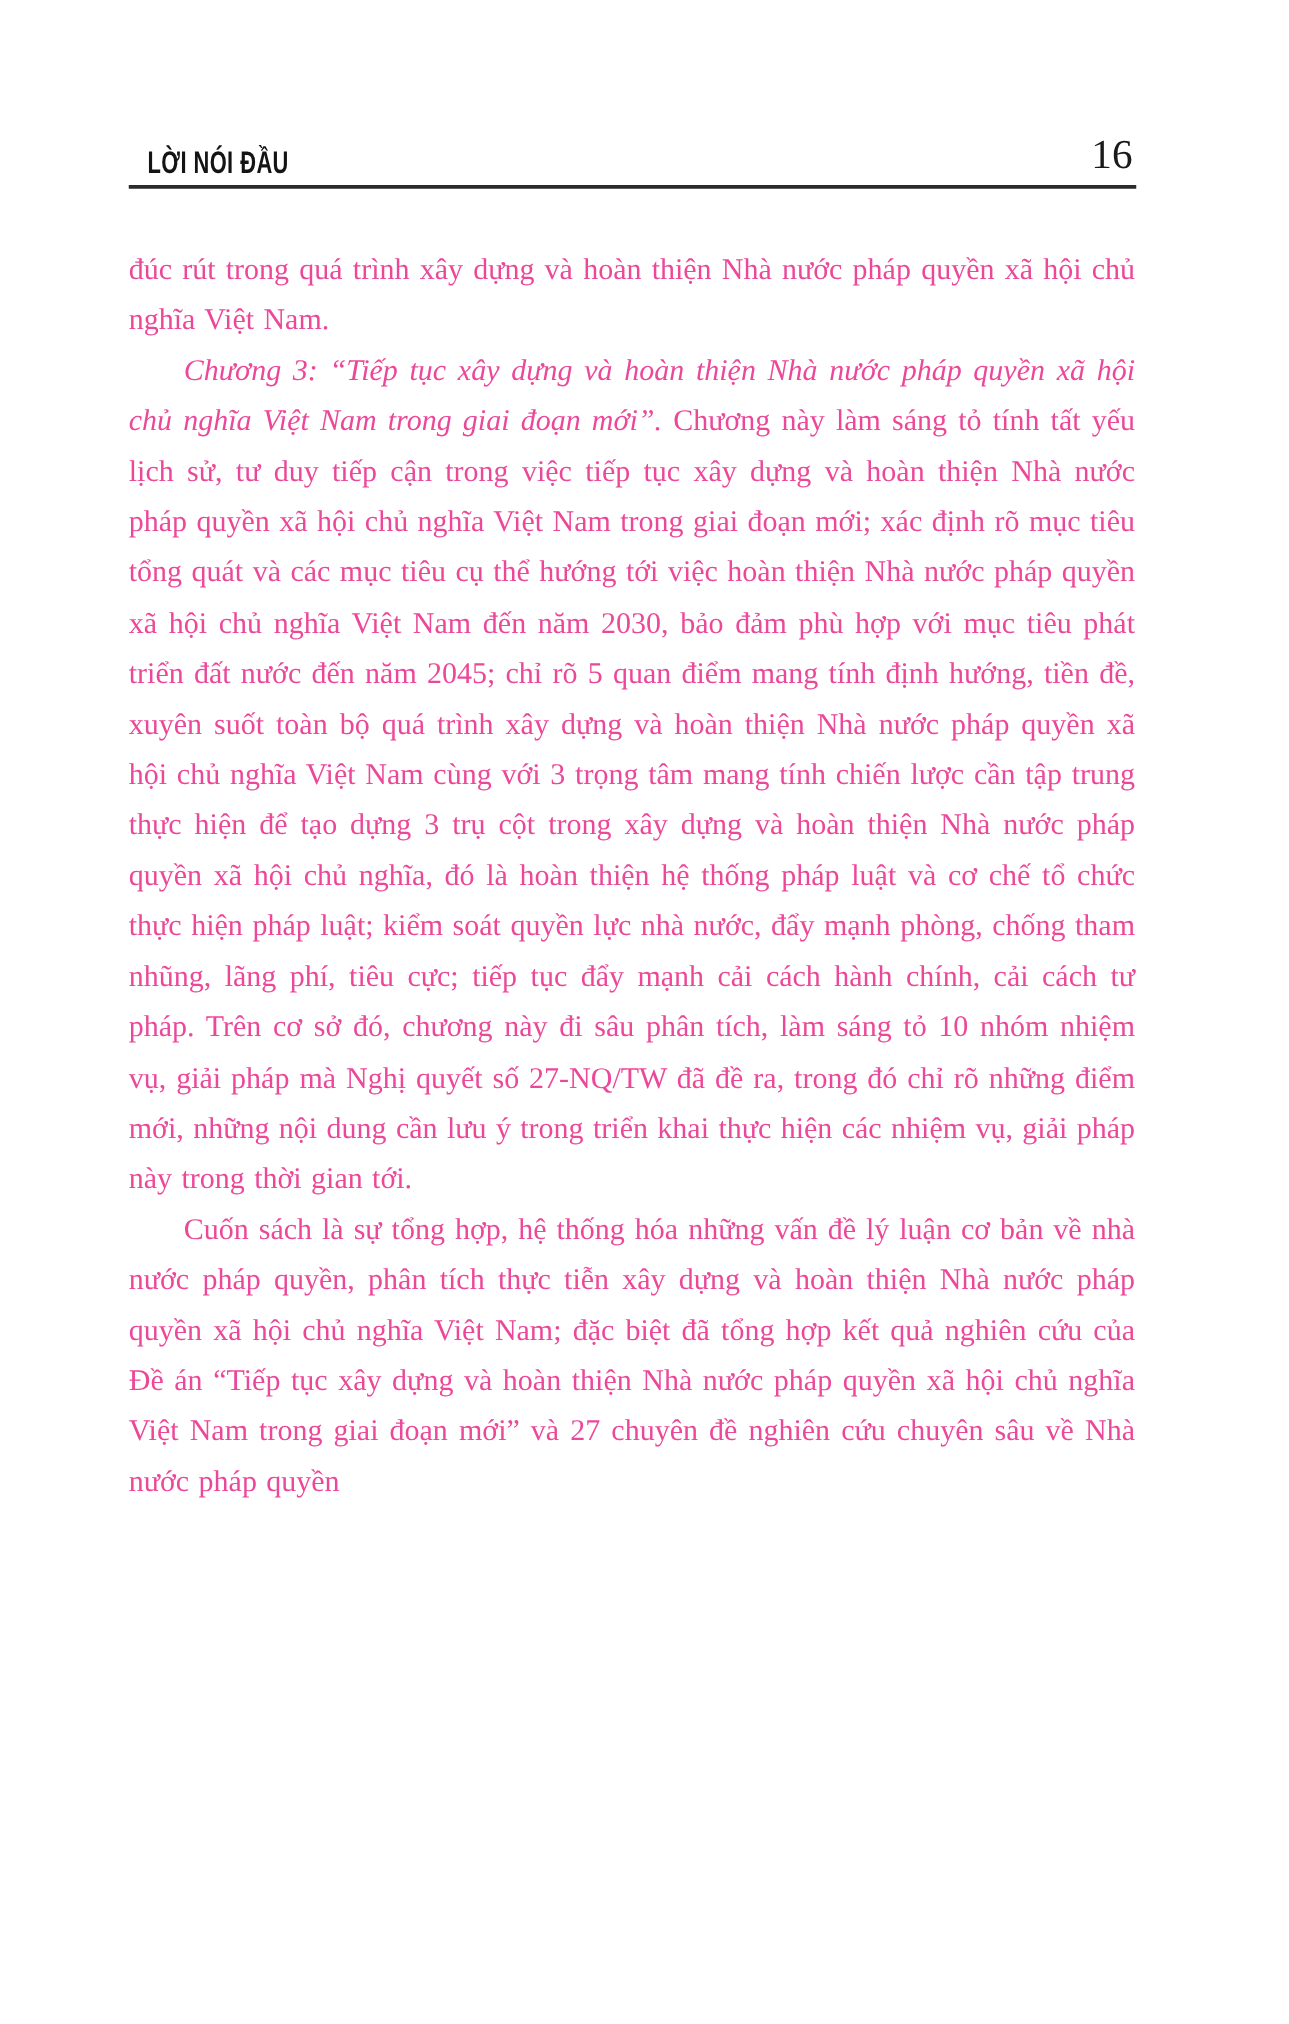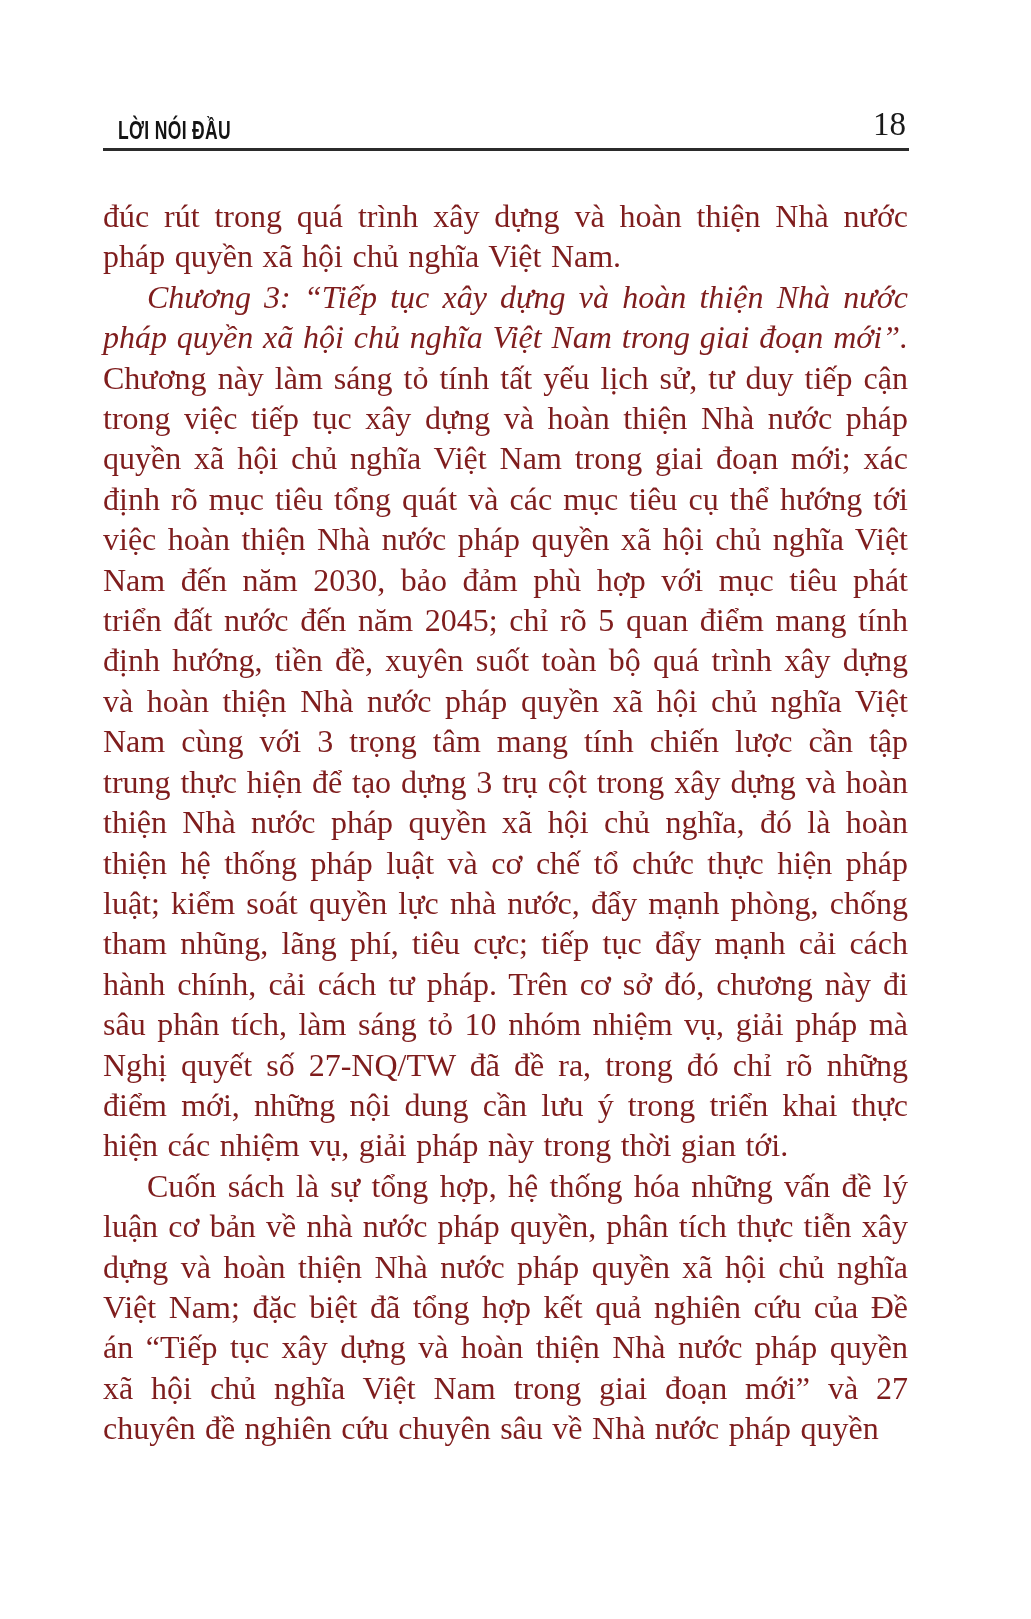--- a/index.html
+++ b/index.html
@@ -48,38 +48,38 @@
     top: 148px;
     width: 806px;
     height: 3px;
     background: #2b2b2b;
   }
   .body-text {
     position: absolute;
     left: 103px;
     top: 196px;
     width: 805px;
-    font-size: 32px;
+    font-size: 24px;
     line-height: 40.4px;
     text-align: justify;
     word-spacing: 1.5px;
-    color: #7f1d1d;
+    color: #ec4899;
   }
   .para { margin: 0; padding: 0; }
   .para.indent { text-indent: 44px; }
   .chapter-title { }
 </style>
 </head>
 <body>
 
 <div class="page">
 
   <div class="pagehead">
     <span class="running-head">LỜI NÓI ĐẦU</span>
-    <span class="page-number">18</span>
+    <span class="page-number">16</span>
   </div>
 
   <div class="header-rule"></div>
 
   <main class="body-text">
     <p class="para">đúc rút trong quá trình xây dựng và hoàn thiện Nhà nước pháp quyền xã hội chủ nghĩa Việt Nam.</p>
     <p class="para indent"><em class="chapter-title">Chương 3: “Tiếp tục xây dựng và hoàn thiện Nhà nước pháp quyền xã hội chủ nghĩa Việt Nam trong giai đoạn mới”.</em> <span>Chương này làm sáng tỏ tính tất yếu lịch sử, tư duy tiếp cận trong việc tiếp tục xây dựng và hoàn thiện Nhà nước pháp quyền xã hội chủ nghĩa Việt Nam trong giai đoạn mới; xác định rõ mục tiêu tổng quát và các mục tiêu cụ thể hướng tới việc hoàn thiện Nhà nước pháp quyền xã hội chủ nghĩa Việt Nam đến năm 2030, bảo đảm phù hợp với mục tiêu phát triển đất nước đến năm 2045; chỉ rõ 5 quan điểm mang tính định hướng, tiền đề, xuyên suốt toàn bộ quá trình xây dựng và hoàn thiện Nhà nước pháp quyền xã hội chủ nghĩa Việt Nam cùng với 3 trọng tâm mang tính chiến lược cần tập trung thực hiện để tạo dựng 3 trụ cột trong xây dựng và hoàn thiện Nhà nước pháp quyền xã hội chủ nghĩa, đó là hoàn thiện hệ thống pháp luật và cơ chế tổ chức thực hiện pháp luật; kiểm soát quyền lực nhà nước, đẩy mạnh phòng, chống tham nhũng, lãng phí, tiêu cực; tiếp tục đẩy mạnh cải cách hành chính, cải cách tư pháp. Trên cơ sở đó, chương này đi sâu phân tích, làm sáng tỏ 10 nhóm nhiệm vụ, giải pháp mà Nghị quyết số 27-NQ/TW đã đề ra, trong đó chỉ rõ những điểm mới, những nội dung cần lưu ý trong triển khai thực hiện các nhiệm vụ, giải pháp này trong thời gian tới.</span></p>
     <p class="para indent">Cuốn sách là sự tổng hợp, hệ thống hóa những vấn đề lý luận cơ bản về nhà nước pháp quyền, phân tích thực tiễn xây dựng và hoàn thiện Nhà nước pháp quyền xã hội chủ nghĩa Việt Nam; đặc biệt đã tổng hợp kết quả nghiên cứu của Đề án “Tiếp tục xây dựng và hoàn thiện Nhà nước pháp quyền xã hội chủ nghĩa Việt Nam trong giai đoạn mới” và 27 chuyên đề nghiên cứu chuyên sâu về Nhà nước pháp quyền</p>
   </main>
 

